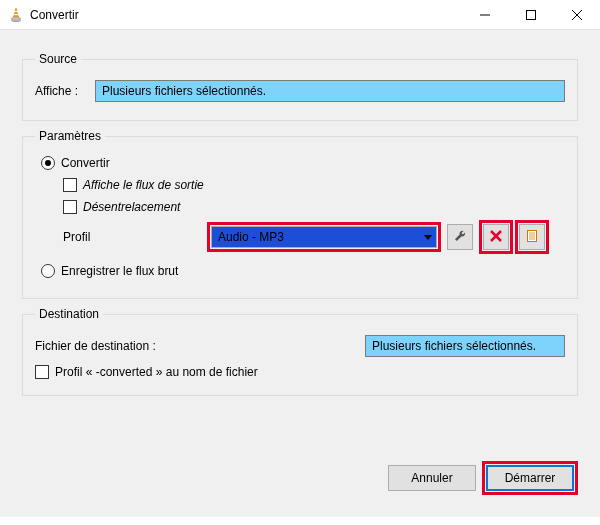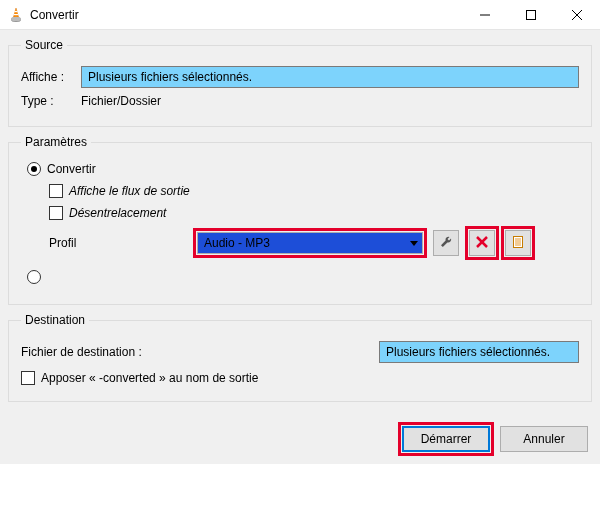--- a/index.html
+++ b/index.html
@@ -28,22 +28,22 @@
     color: #000;
   }
   .titlebar .spacer { flex: 1; }
   .winbtn {
     width: 46px; height: 30px;
     display: flex; align-items: center; justify-content: center;
   }
   .winbtn svg { display: block; }
   .content {
     background: #f0f0f0;
-    padding: 8px;
-    height: 434px;
+    padding: 22px;
+    height: 487px;
     display: flex;
     flex-direction: column;
   }
   fieldset.group {
     border: 1px solid #dcdcdc;
     margin: 0 0 8px 0;
     padding: 8px 12px 12px 12px;
     background: #f0f0f0;
   }
   fieldset.group > legend {
@@ -189,24 +189,20 @@
 </div>
 
 <div class="content">
 
   <fieldset class="group">
     <legend>Source</legend>
     <div class="row">
       <span class="lbl">Affiche :</span>
       <input type="text" value="Plusieurs fichiers sélectionnés." style="">
     </div>
-    <div class="row">
-      <span class="lbl">Type :</span>
-      <span class="static-val">Fichier/Dossier</span>
-    </div>
   </fieldset>
 
   <fieldset class="group">
     <legend>Paramètres</legend>
 
     <div class="radio-row">
       <span class="radio checked"></span>
       <span>Convertir</span>
     </div>
 
@@ -252,38 +248,39 @@
             <line x1="4" y1="6" x2="10" y2="6" stroke="#e69a2e" stroke-width="1"></line>
             <line x1="4" y1="8" x2="10" y2="8" stroke="#e69a2e" stroke-width="1"></line>
             <line x1="4" y1="10" x2="10" y2="10" stroke="#e69a2e" stroke-width="1"></line>
           </svg>
         </span>
       </div>
     </div>
 
     <div class="radio-row" style="margin-top:6px;">
       <span class="radio"></span>
+      <span>Enregistrer le flux brut</span>
     </div>
   </fieldset>
 
   <fieldset class="group" style="flex:0 0 auto;">
     <legend>Destination</legend>
     <div class="dest-row">
       <span class="dlabel">Fichier de destination :</span>
       <div style="flex:1"></div>
       <input type="text" value="Plusieurs fichiers sélectionnés." style="">
     </div>
     <div class="chk-label-row">
       <span class="checkbox"></span>
-      <span>Apposer « -converted » au nom de sortie</span>
+      <span>Profil « -converted » au nom de fichier</span>
     </div>
   </fieldset>
 
   <div class="footer">
+    <div class="btn">
+      <span>Annuler</span>
+    </div>
     <div class="btn default hl-red">
       <span>Démarrer</span>
     </div>
-    <div class="btn">
-      <span>Annuler</span>
-    </div>
   </div>
 
 </div>
 
 </body></html>

